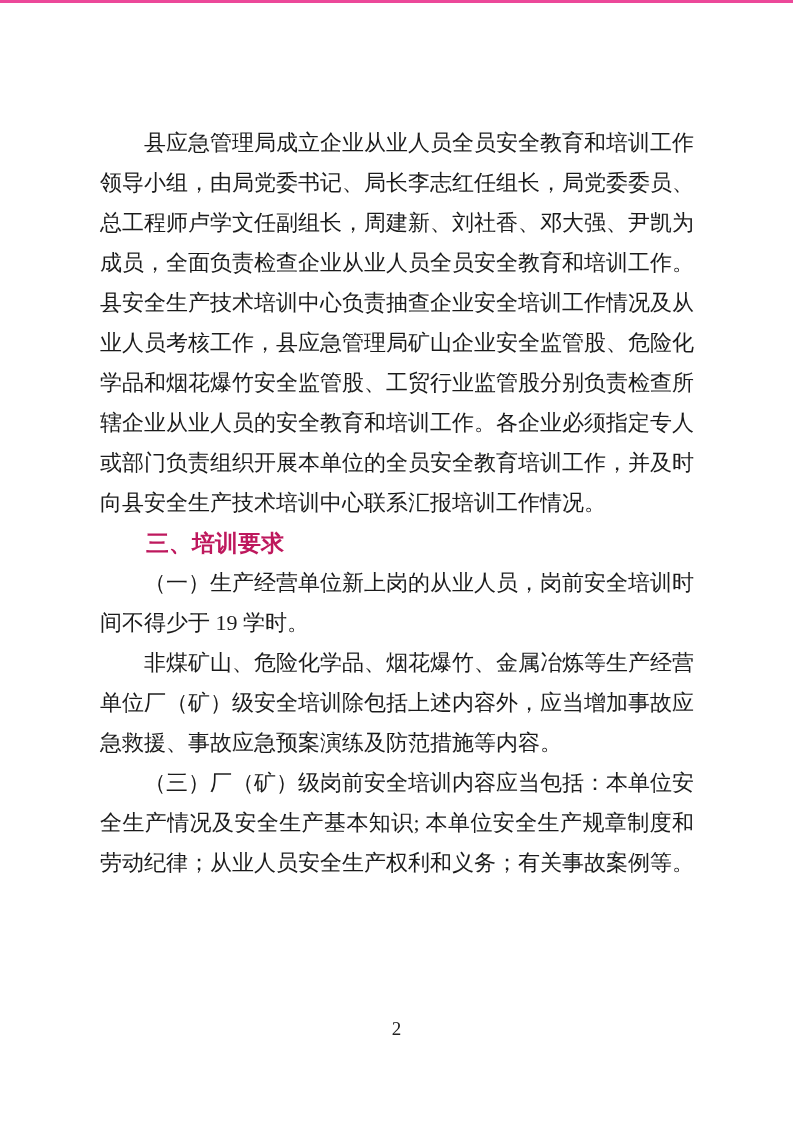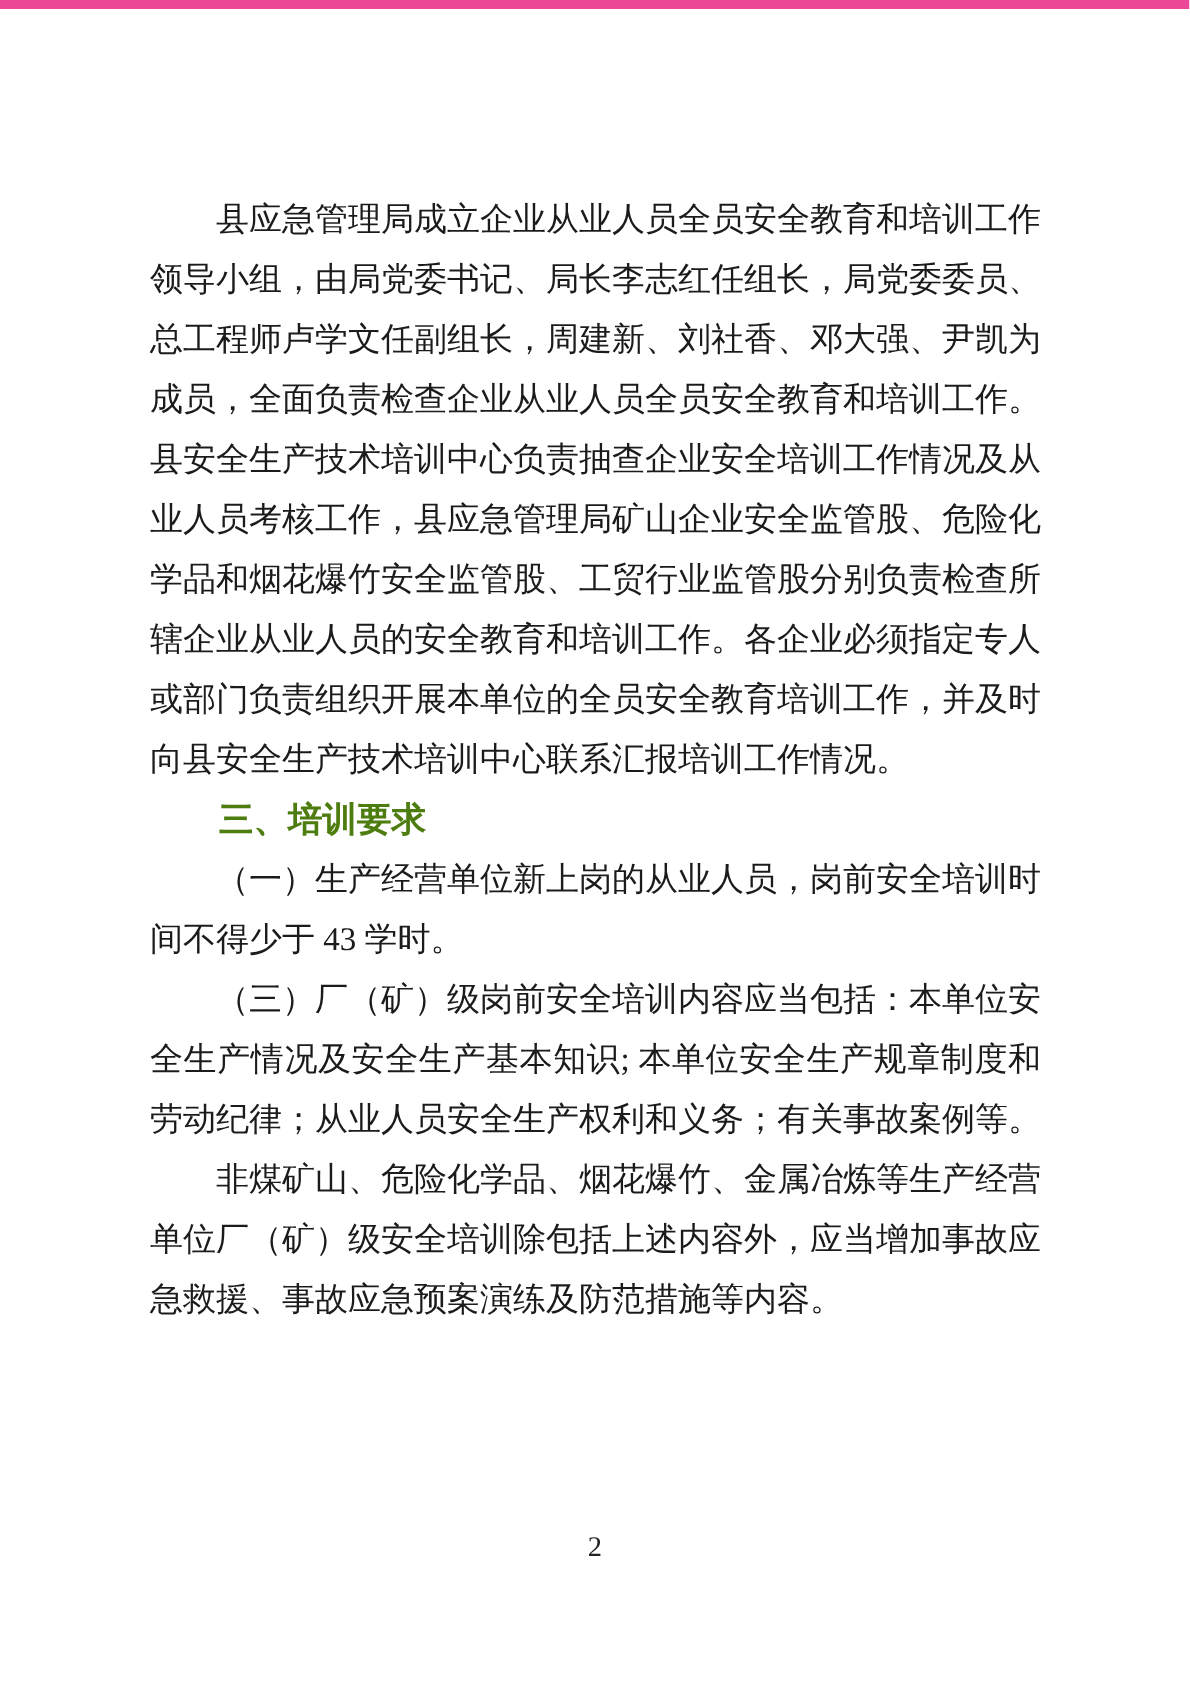--- a/index.html
+++ b/index.html
@@ -9,21 +9,21 @@
   }
   .page {
     position: relative;
     width: 793px;
     height: 1070px;
     background: #ffffff;
     color: #1b1b1b;
     font-family: "Liberation Serif", "DejaVu Serif", serif;
     overflow: hidden;
     box-sizing: border-box;
-    border-top: 6px solid #ec4899;
+    border-top: 3px solid #ec4899;
   }
   .content {
     position: absolute;
     left: 100px;
     top: 120px;
     width: 594px;
   }
   .body-para {
     margin: 0;
     font-size: 22px;
@@ -34,38 +34,38 @@
     letter-spacing: 0;
     word-break: break-all;
   }
   .section-heading {
     margin: 0;
     font-family: "Liberation Sans", "DejaVu Sans", sans-serif;
     font-weight: bold;
     font-size: 23px;
     line-height: 40px;
     text-indent: 2em;
-    color: #4d7c0f;
+    color: #be185d;
   }
   .page-footer {
     position: absolute;
     left: 0;
     top: 1012px;
     width: 100%;
     text-align: center;
     font-size: 19px;
     line-height: 28px;
     color: #222222;
   }
 </style>
 </head>
 <body>
 
 <div class="page">
   <div class="content">
     <p class="body-para">县应急管理局成立企业从业人员全员安全教育和培训工作领导小组，由局党委书记、局长李志红任组长，局党委委员、总工程师卢学文任副组长，周建新、刘社香、邓大强、尹凯为成员，全面负责检查企业从业人员全员安全教育和培训工作。县安全生产技术培训中心负责抽查企业安全培训工作情况及从业人员考核工作，县应急管理局矿山企业安全监管股、危险化学品和烟花爆竹安全监管股、工贸行业监管股分别负责检查所辖企业从业人员的安全教育和培训工作。各企业必须指定专人或部门负责组织开展本单位的全员安全教育培训工作，并及时向县安全生产技术培训中心联系汇报培训工作情况。</p>
     <h3 class="section-heading">三、培训要求</h3>
-    <p class="body-para">（一）生产经营单位新上岗的从业人员，岗前安全培训时间不得少于 43 学时。</p>
+    <p class="body-para">（一）生产经营单位新上岗的从业人员，岗前安全培训时间不得少于 19 学时。</p>
+    <p class="body-para">非煤矿山、危险化学品、烟花爆竹、金属冶炼等生产经营单位厂（矿）级安全培训除包括上述内容外，应当增加事故应急救援、事故应急预案演练及防范措施等内容。</p>
     <p class="body-para">（三）厂（矿）级岗前安全培训内容应当包括：本单位安全生产情况及安全生产基本知识; 本单位安全生产规章制度和劳动纪律；从业人员安全生产权利和义务；有关事故案例等。</p>
-    <p class="body-para">非煤矿山、危险化学品、烟花爆竹、金属冶炼等生产经营单位厂（矿）级安全培训除包括上述内容外，应当增加事故应急救援、事故应急预案演练及防范措施等内容。</p>
   </div>
   <div class="page-footer">2</div>
 </div>
 
 </body></html>

